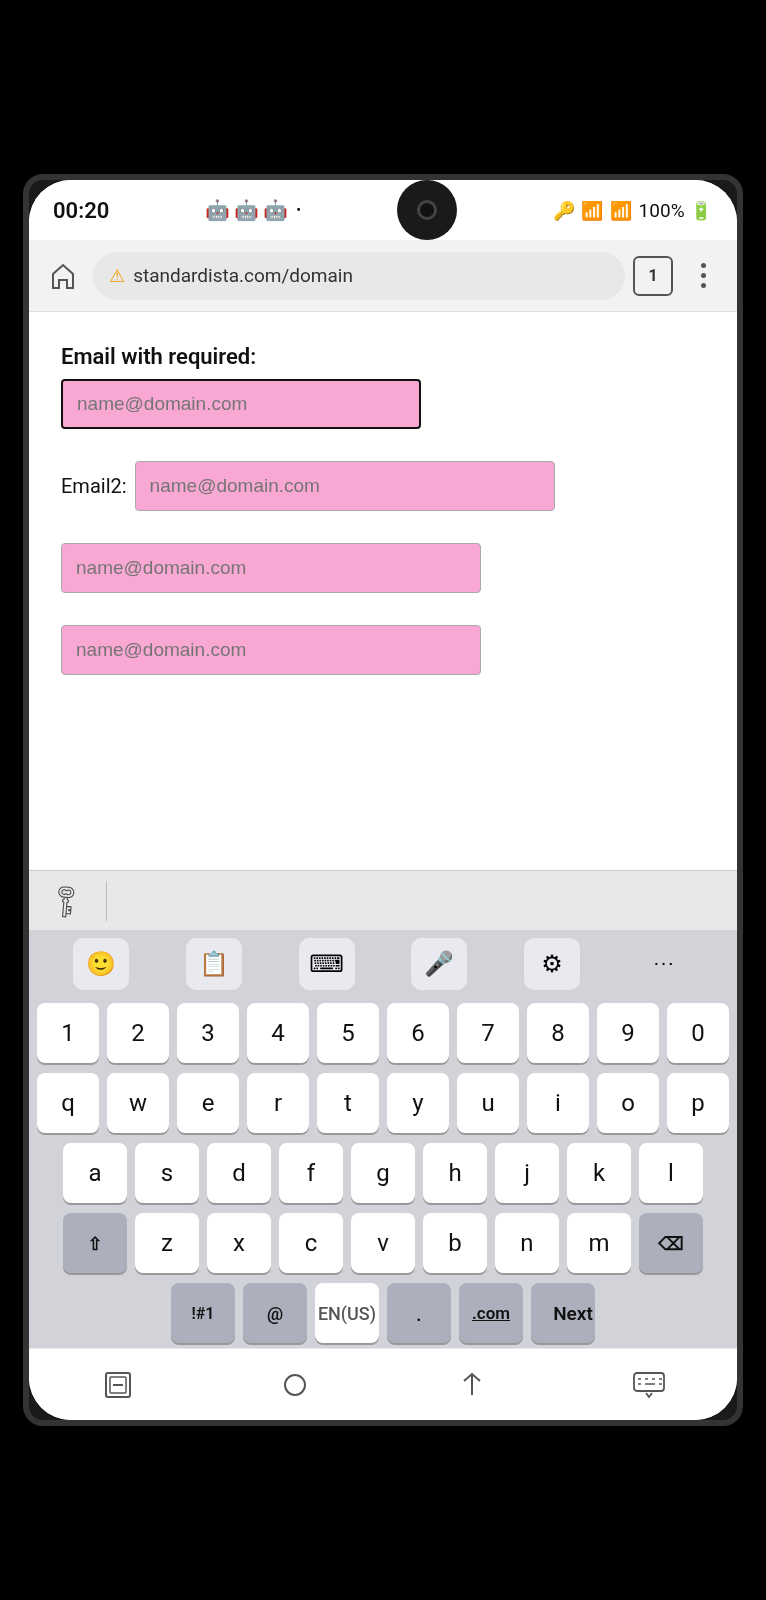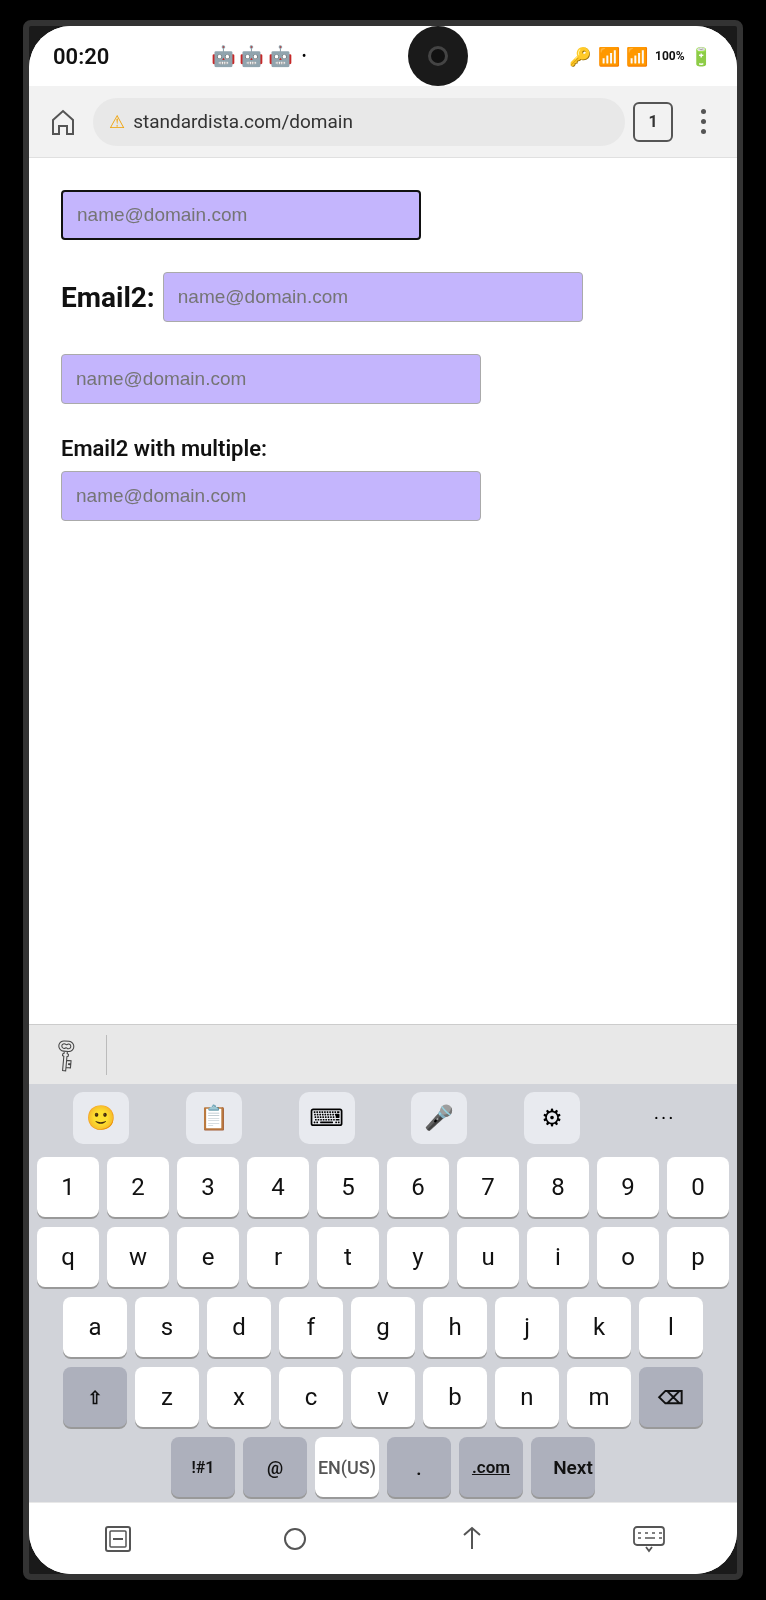--- a/index.html
+++ b/index.html
@@ -9,23 +9,23 @@
       height: 1600px;
       background: #000;
       display: flex;
       justify-content: center;
       align-items: center;
       font-family: 'Roboto', Arial, sans-serif;
       overflow: hidden;
     }
     .phone-frame {
       width: 720px;
-      height: 1560px;
+      height: 1252px;
       background: #1a1a1a;
-      border-radius: 8px;
+      border-radius: 20px;
       position: relative;
       overflow: hidden;
       border: 6px solid #333;
     }
     .phone-screen {
       position: absolute;
       top: 0; left: 0; right: 0; bottom: 0;
       background: #fff;
       border-radius: 42px;
       overflow: hidden;
@@ -158,30 +158,30 @@
       display: block;
     }
     .form-input {
       width: 360px;
       height: 50px;
       border: 2px solid #111;
       border-radius: 4px;
       padding: 0 14px;
       font-size: 19px;
       color: #666;
-      background: #c4b5fd;
+      background: #f9a8d4;
       outline: none;
     }
     .form-input.light-border {
       border: 1.5px solid #aaa;
       width: 420px;
     }
     .form-label-inline {
-      font-size: 28px;
-      font-weight: 700;
+      font-size: 20px;
+      font-weight: 400;
       color: #111;
       display: inline;
     }
     .form-row {
       display: flex;
       align-items: center;
       gap: 8px;
     }
     
     .password-bar {
@@ -319,21 +319,21 @@
         <span style="font-size:20px;">🤖</span>
         <span style="font-size:14px; margin-left:4px;">•</span>
       </div>
       <div class="status-center">
         <div class="camera-dot"></div>
       </div>
       <div class="status-right">
         <span style="font-size:18px;">🔑</span>
         <span style="font-size:18px;">📶</span>
         <span style="font-size:18px;">📶</span>
-        <span style="font-size:12px;font-weight:700;">100%</span>
+        <span style="font-size:19px;font-weight:400;">100%</span>
         <span style="font-size:18px;">🔋</span>
       </div>
     </div>
 
     <div class="browser-bar">
       <div class="browser-home-btn">
         <svg width="28" height="28" viewBox="0 0 28 28" fill="none">
           <path d="M4 12L14 3L24 12V26H18V18H10V26H4V12Z" stroke="#555" stroke-width="2" fill="none"></path>
         </svg>
       </div>
@@ -347,36 +347,36 @@
       <div class="browser-menu-btn">
         <div class="menu-dot"></div>
         <div class="menu-dot"></div>
         <div class="menu-dot"></div>
       </div>
     </div>
 
     <div class="page-content">
 
       <div class="form-section">
+        <label class="form-label">Email with required:</label>
         <input class="form-input" type="email" placeholder="name@domain.com" style="">
       </div>
 
       <div class="form-section">
         <div class="form-row">
           <span class="form-label-inline">Email2:</span>
           <input class="form-input light-border" type="email" placeholder="name@domain.com" style="">
         </div>
       </div>
 
       <div class="form-section">
         <input class="form-input light-border" type="email" placeholder="name@domain.com" style="">
       </div>
 
       <div class="form-section">
-        <label class="form-label">Email2 with multiple:</label>
         <input class="form-input light-border" type="email" placeholder="name@domain.com" style="">
       </div>
 
     </div>
 
     <div class="password-bar">
       <span class="key-icon">🗝</span>
       <div class="password-bar-divider"></div>
     </div>
 

